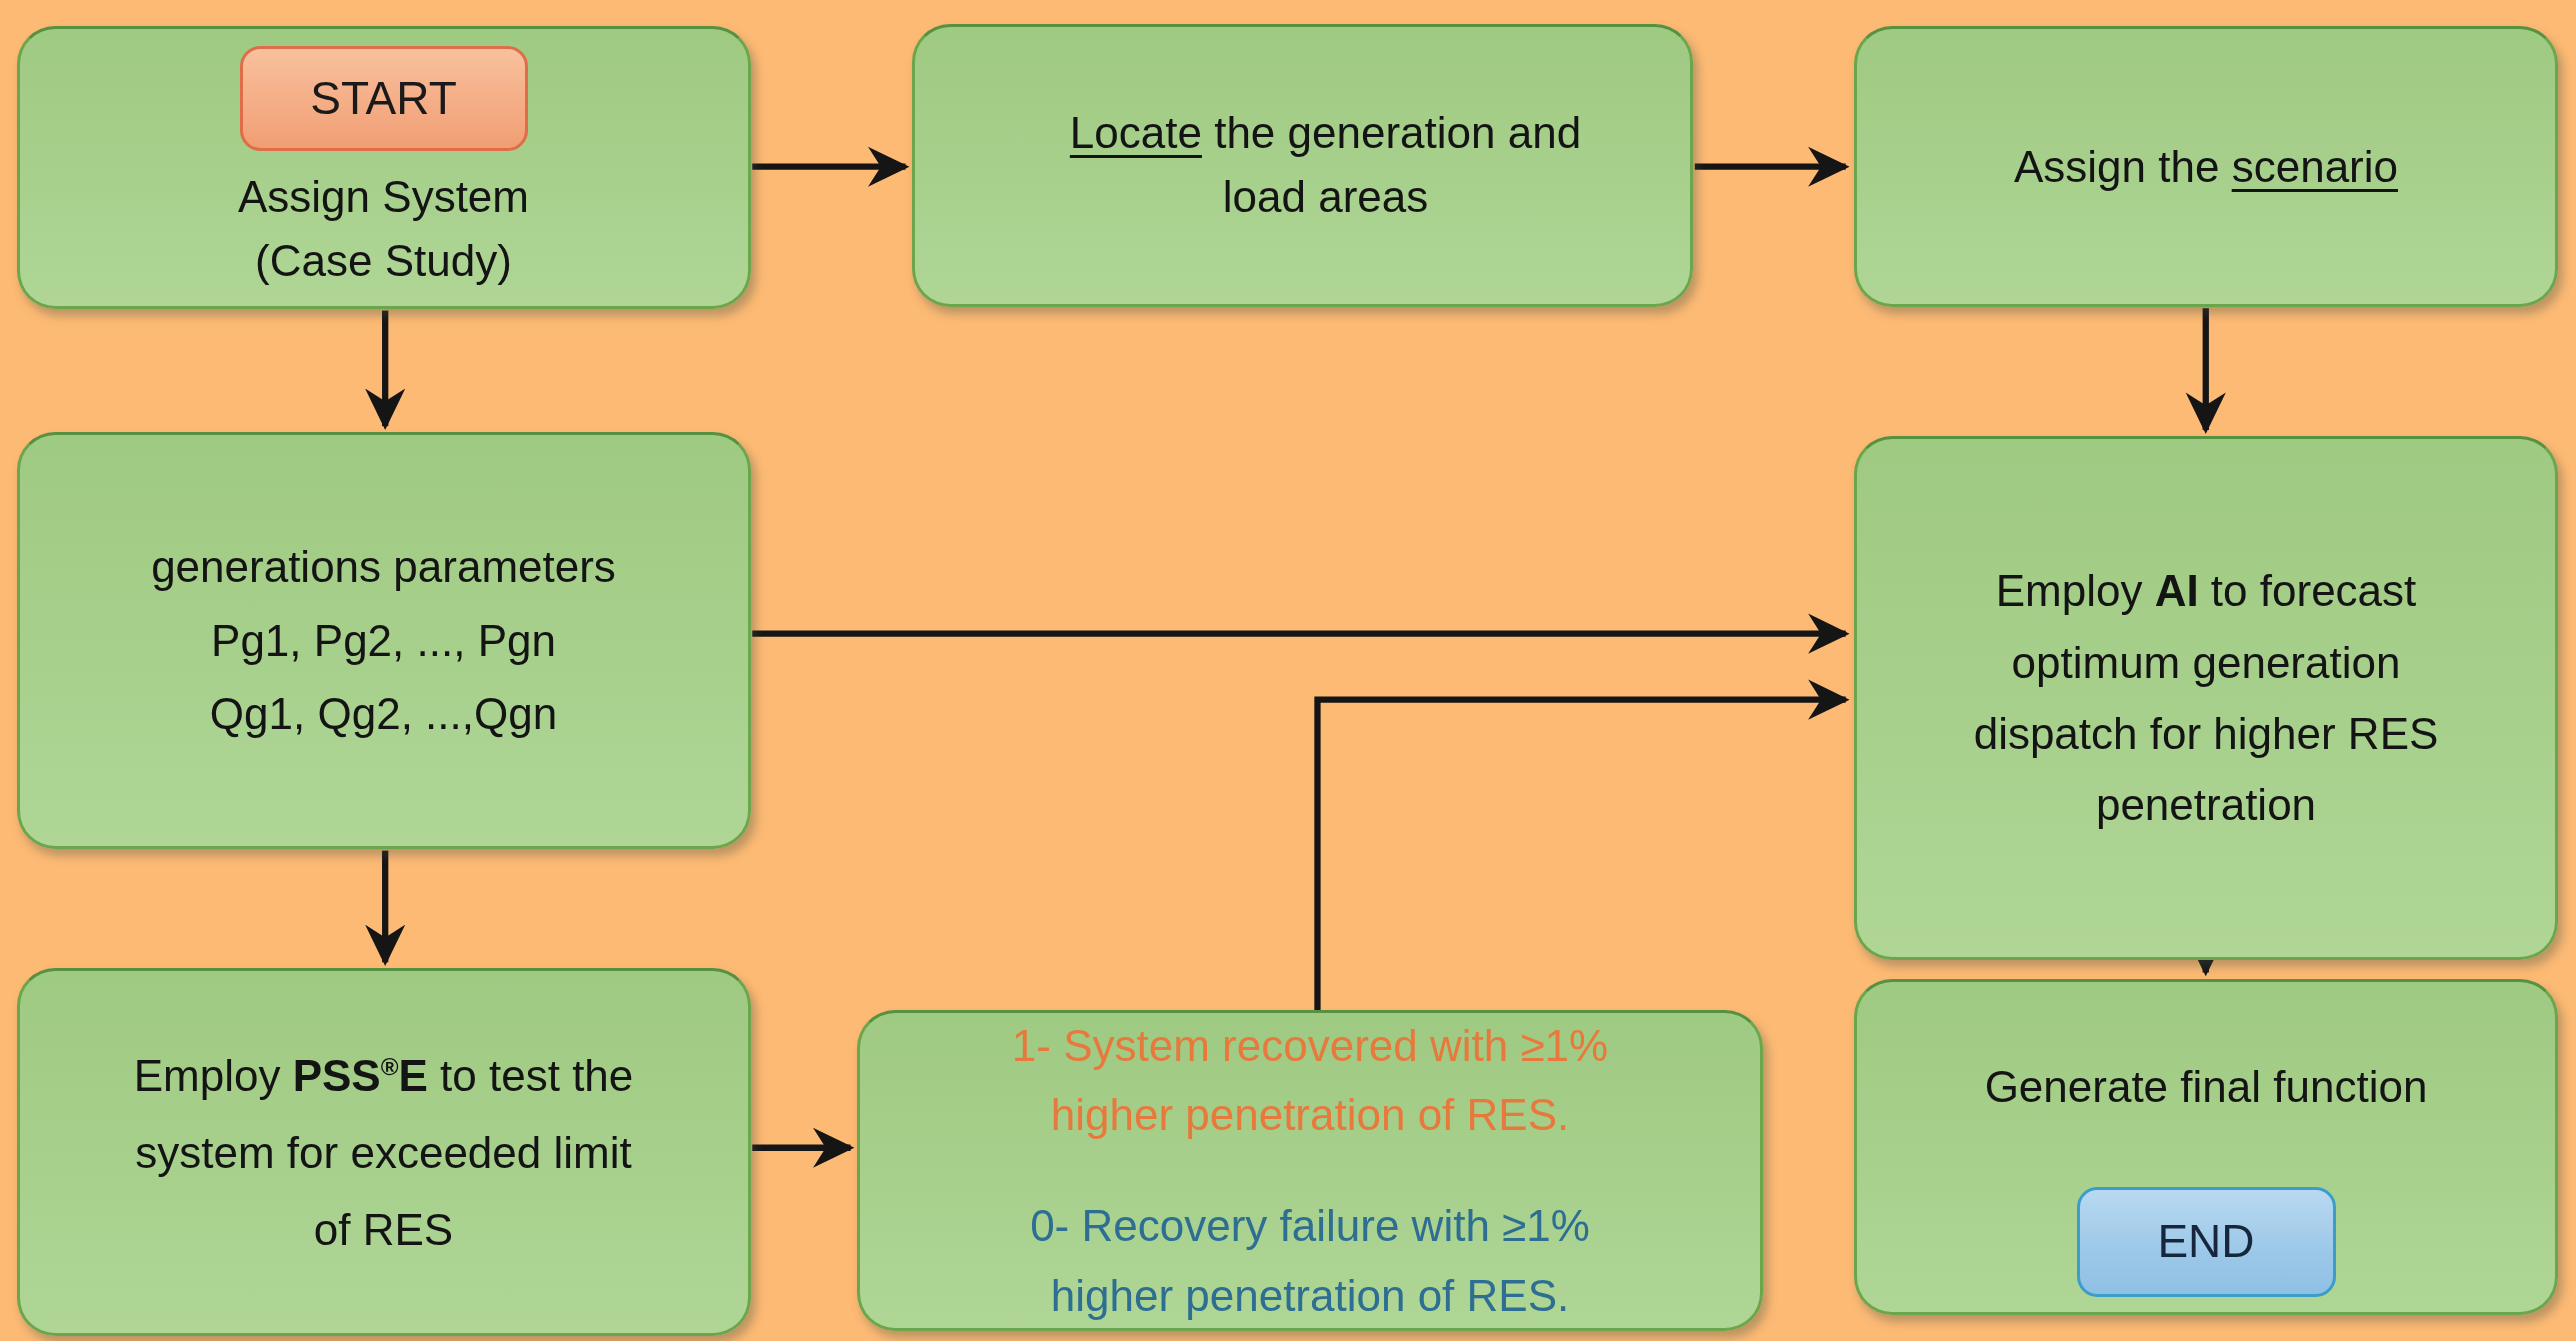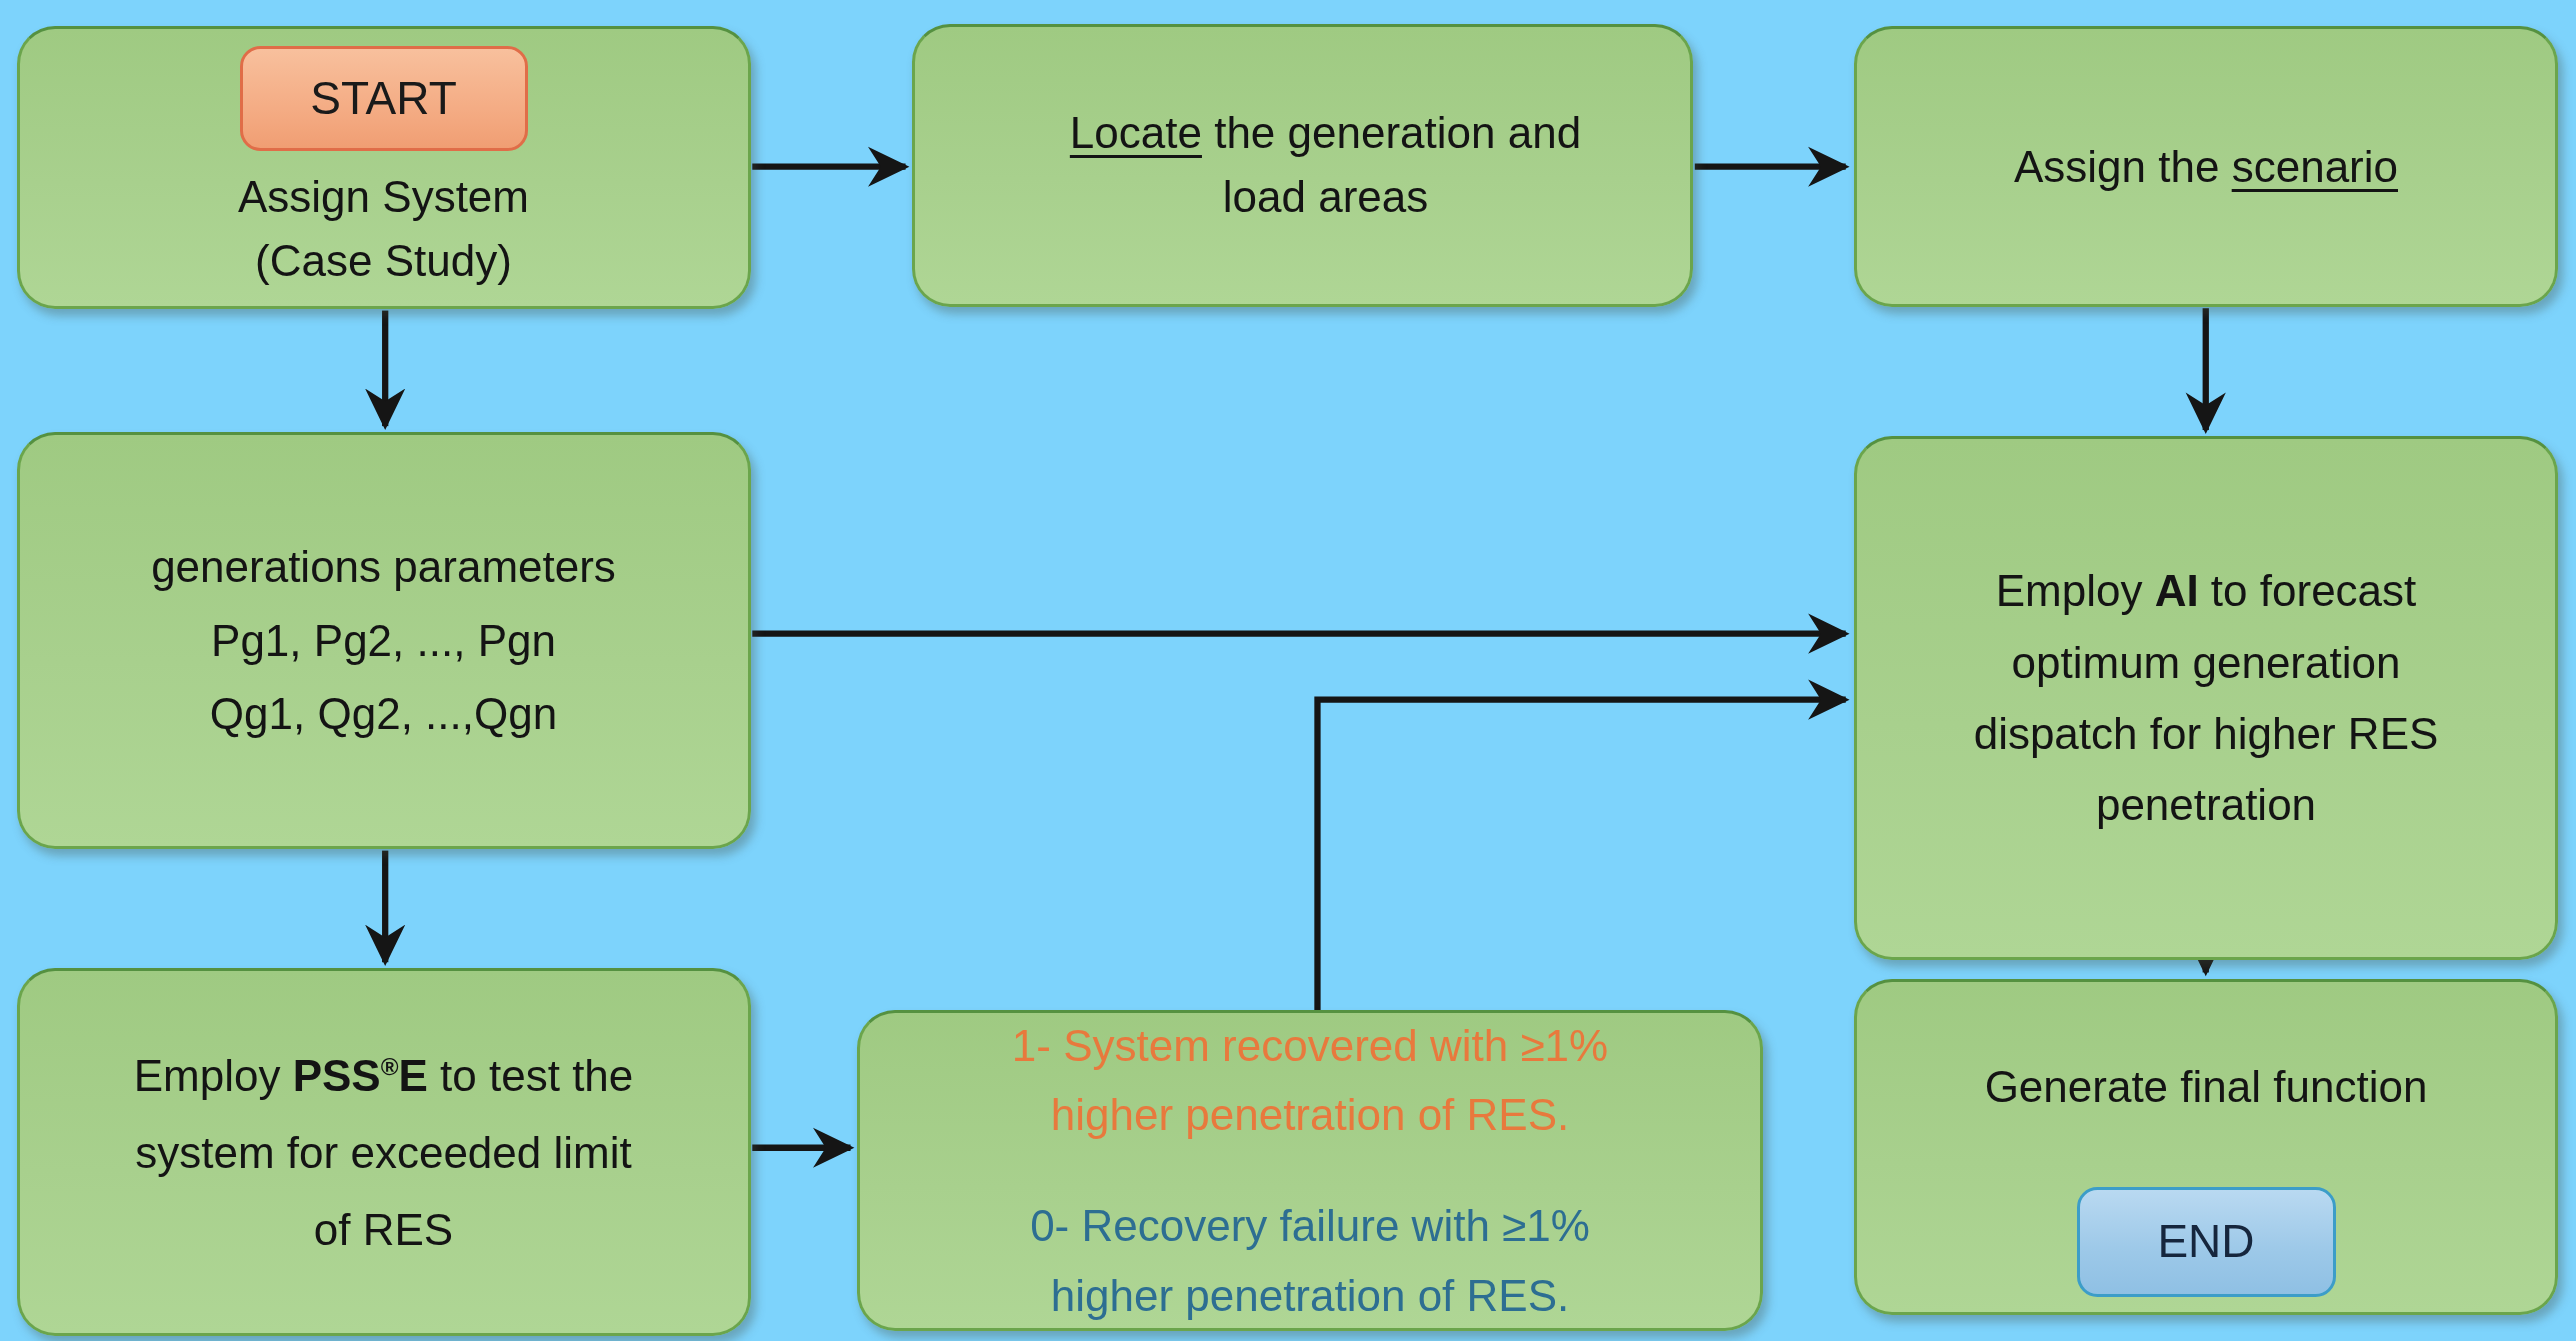--- a/index.html
+++ b/index.html
@@ -1,19 +1,19 @@
 <!DOCTYPE html>
 <html style="font-size:12.6px"><head>
 <meta charset="utf-8">
 <style>
   html,body{margin:0;padding:0;background:#ffffff;}
   #canvas{
     position:relative;
     width:2576px;height:1342px;
-    background:#7dd3fc;
+    background:#fdba74;
     font-family:"Liberation Sans",sans-serif;
     color:#141414;
     overflow:hidden;
   }
   .arrows{position:absolute;left:0;top:0;width:2576px;height:1342px;}
   .node{
     position:absolute;
     box-sizing:border-box;
     background:linear-gradient(180deg,#9fca82 0%,#a8d08d 55%,#afd695 100%);
     border:3.1px solid #6ba54c;

